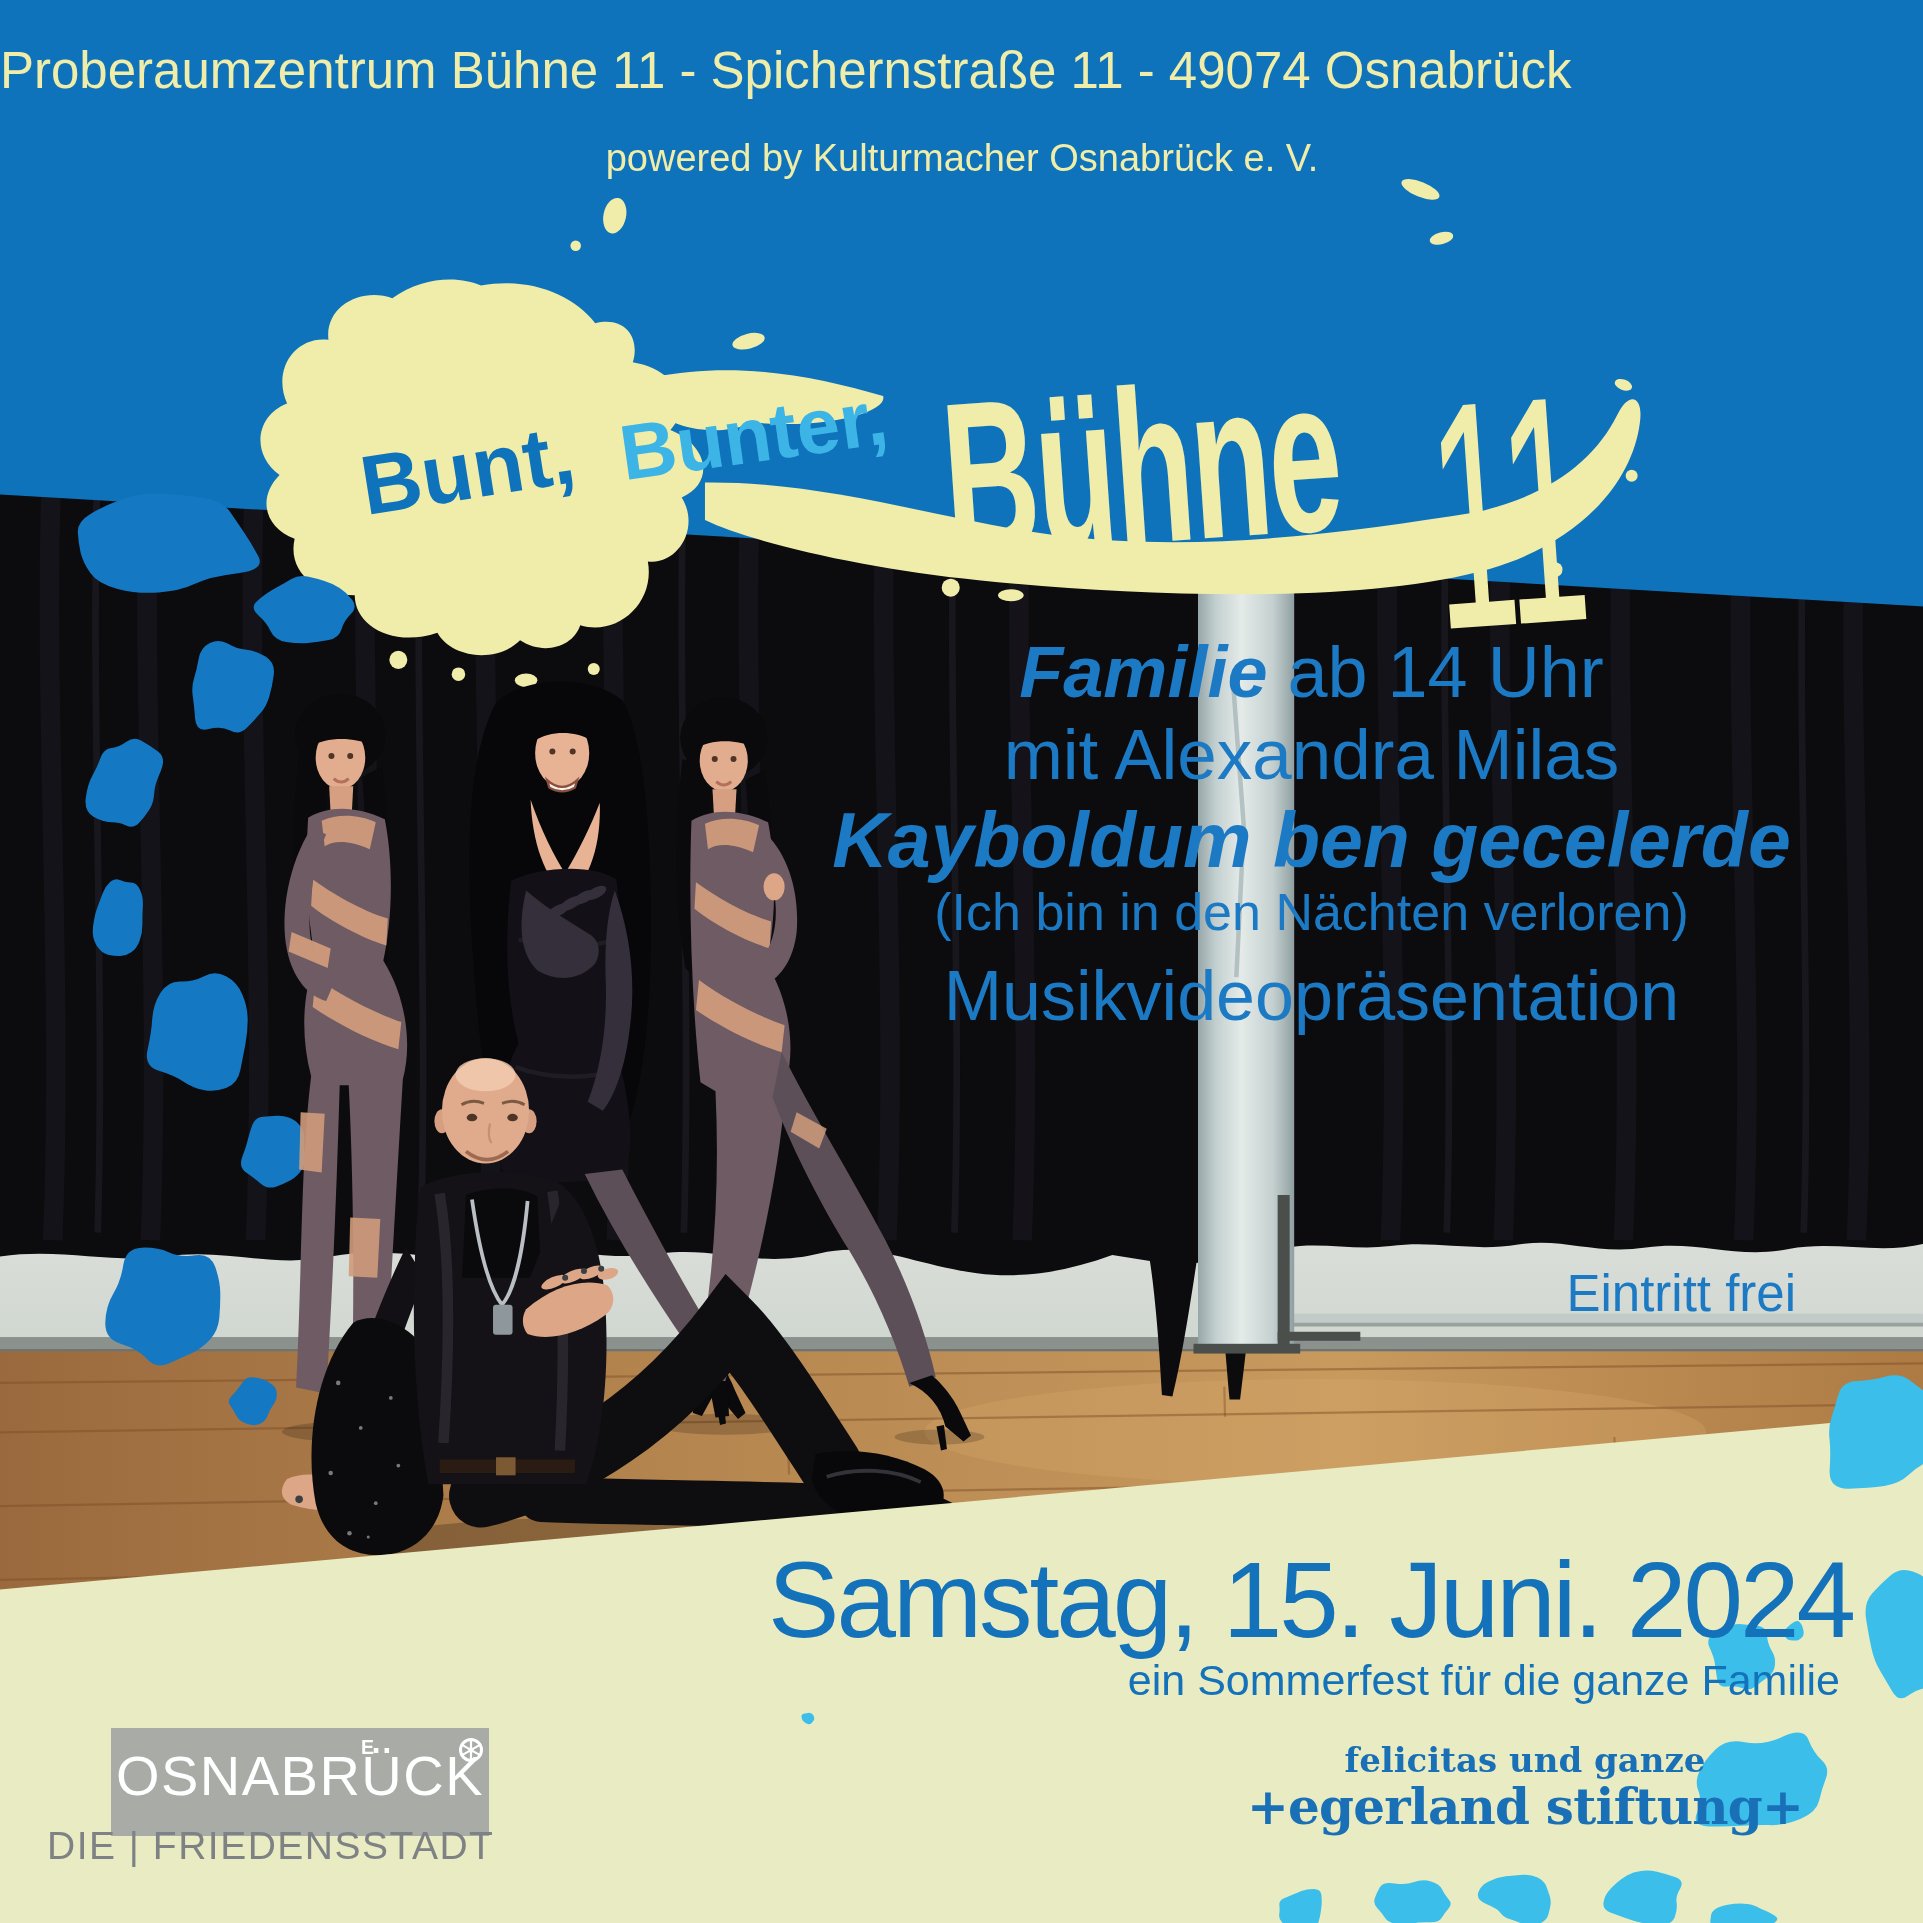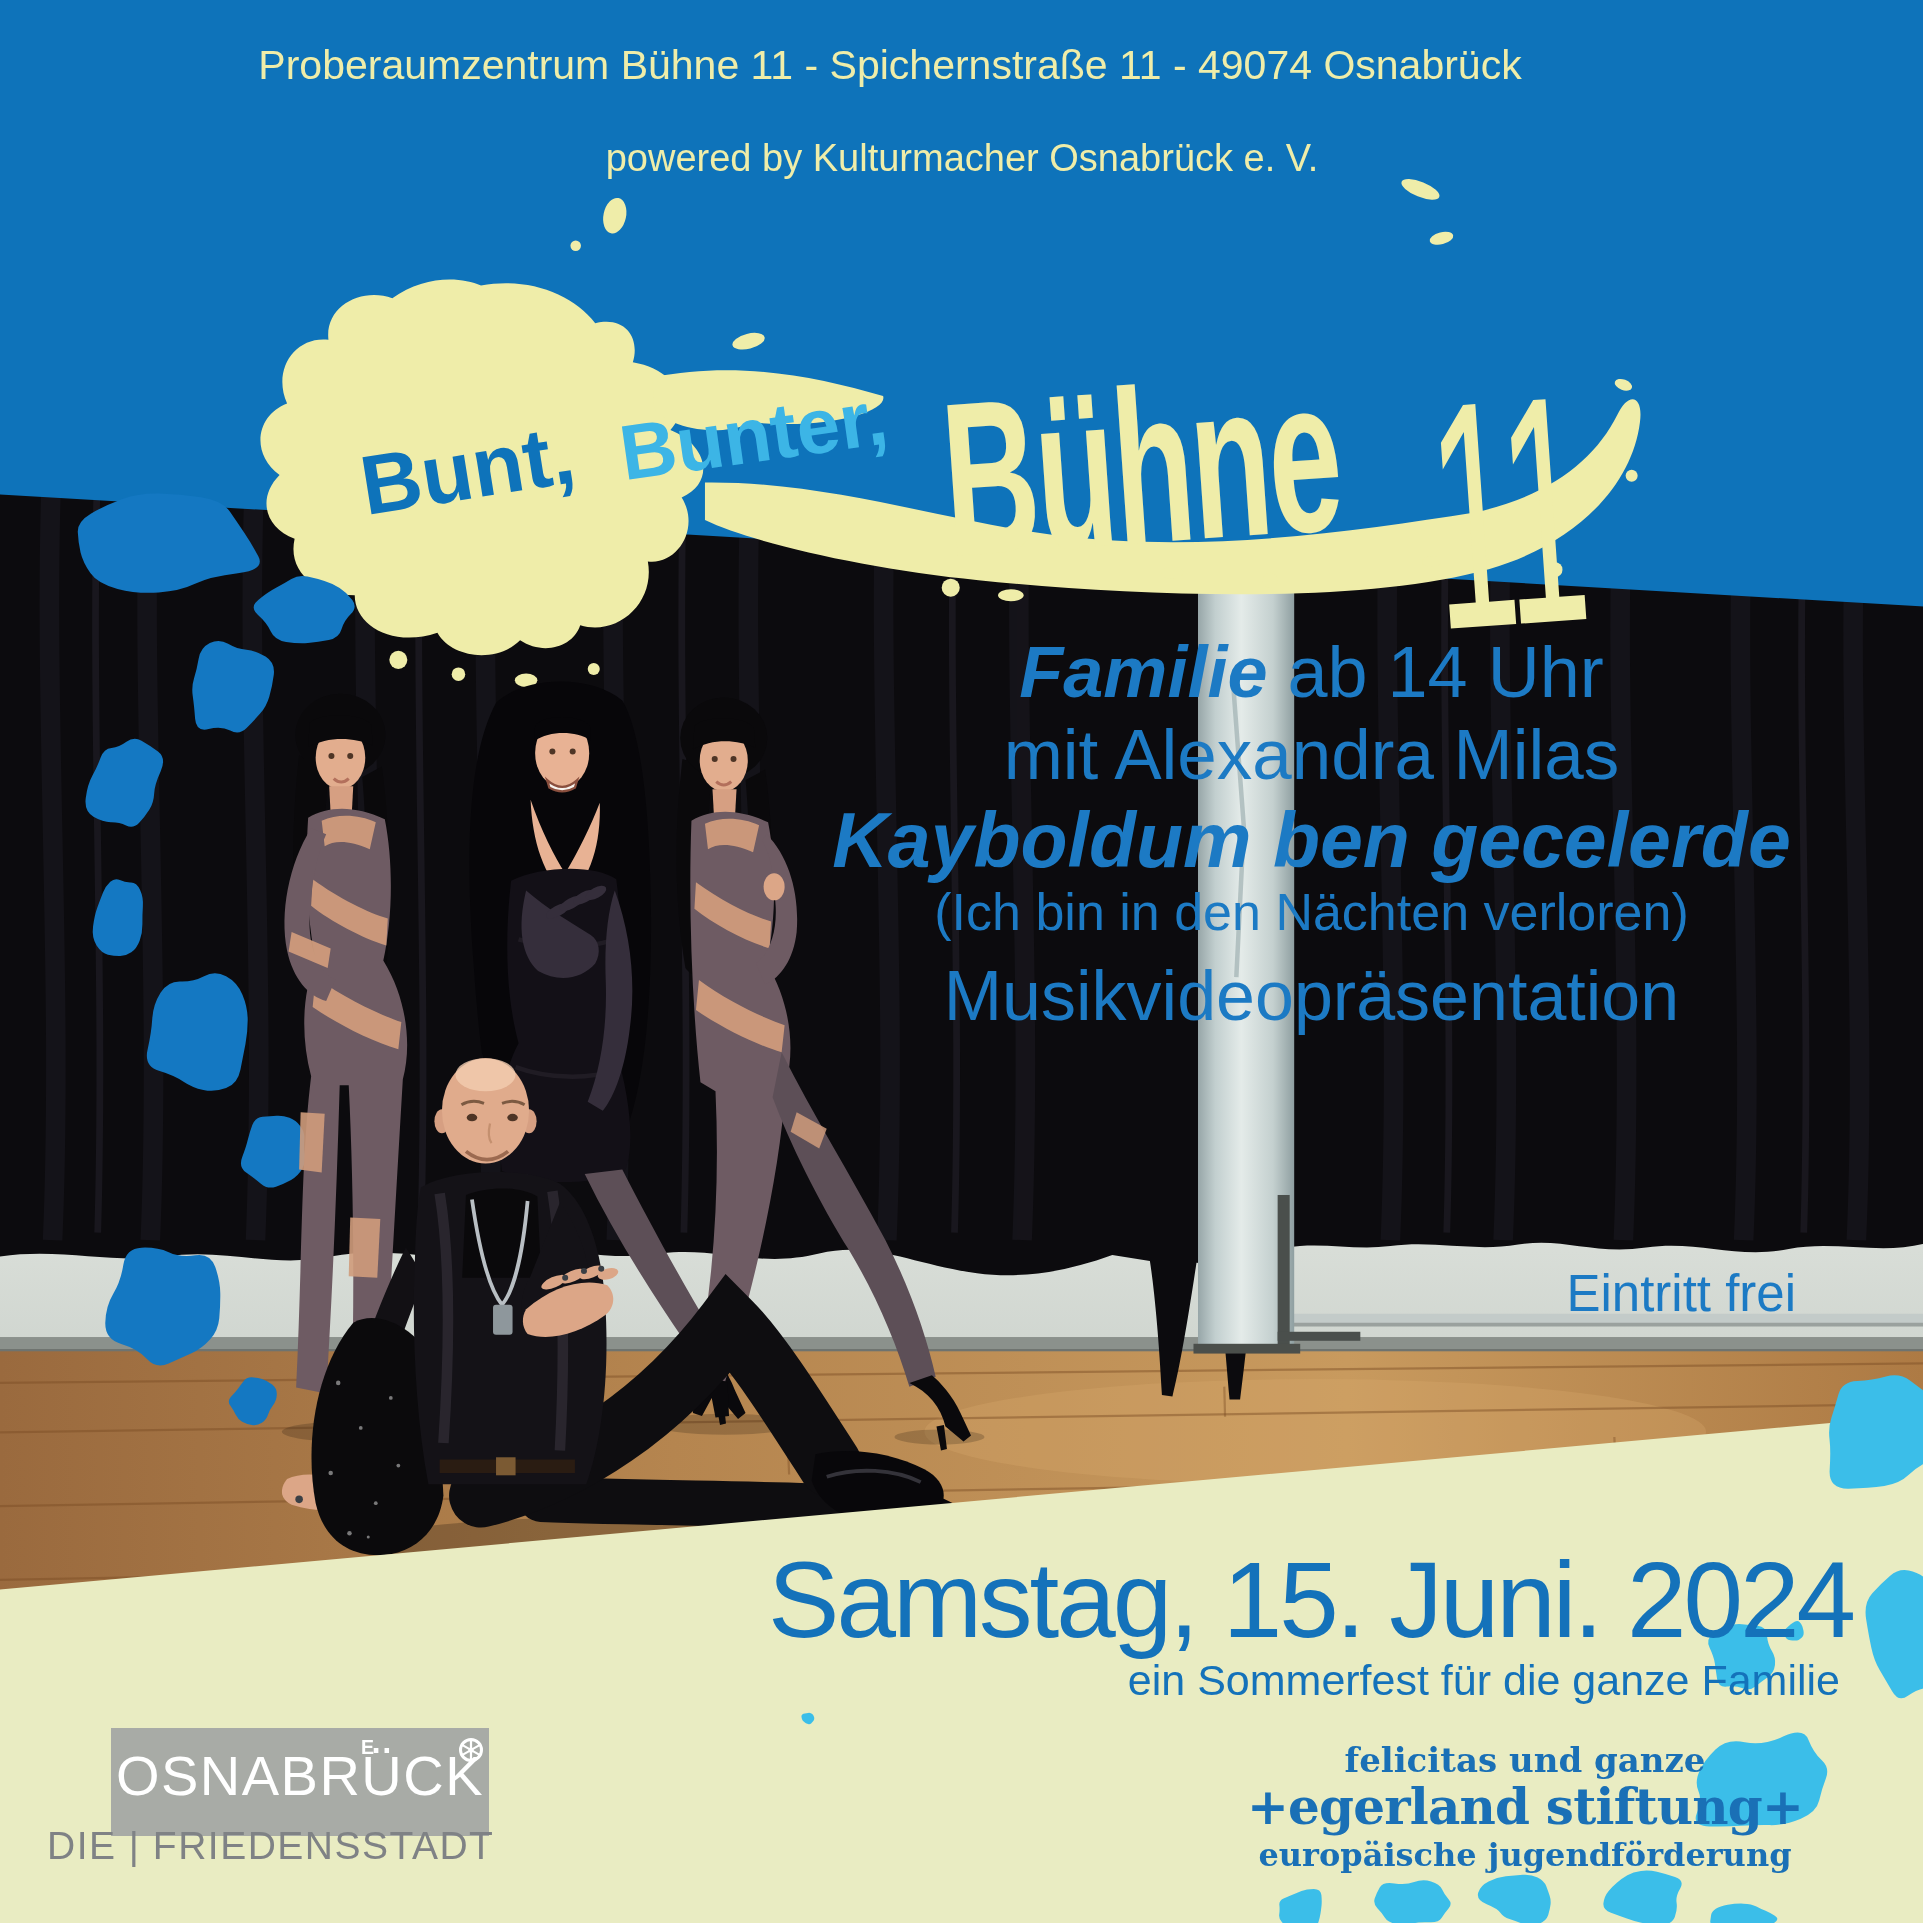--- a/index.html
+++ b/index.html
@@ -1,21 +1,21 @@
 <!DOCTYPE html>
 <html style="--bandBlue: #0E73BA; --paleYellow: #EFEDA9; --cyan: #3CB5E6; --programBlue: #1C7AC4; --dateBlue: #1472BA; --foundationBlue: #1A70B6; --lightSplat: #3BBEE9; --paleBand: #E9ECC2; --splotchBlue: #1478C2; --logoGray: #A8ABA6; --taglineGray: #7F8285;font-size:12px"><head>
 <meta charset="utf-8">
 <style>
   html,body{margin:0;padding:0;}
   body{width:1924px;height:1924px;position:relative;overflow:hidden;background:#0E73BA;
        font-family:"Liberation Sans", sans-serif;}
   #scene{position:absolute;left:0;top:0;width:1924px;height:1924px;}
   .txt{position:absolute;white-space:nowrap;line-height:1;}
   
-  .hdr1{left:0;width:1780px;top:45px;text-align:center;font-size:41px;color:var(--paleYellow);}
+  .hdr1{left:0;width:1780px;top:45px;text-align:left;font-size:51px;color:var(--paleYellow);}
   .hdr2{left:0;width:1924px;top:111px;text-align:center;font-size:38px;color:var(--paleYellow);margin-top:28px;}
   
   .bunt{left:355px;top:445px;font-size:84px;font-weight:bold;color:var(--bandBlue);
         transform:rotate(-9deg);transform-origin:left top;}
   .bunter{left:615px;top:415px;font-size:78px;font-weight:bold;color:var(--cyan);
         transform:rotate(-8deg);transform-origin:left top;}
   .buehne{left:930px;top:284px;transform:rotate(-4deg);transform-origin:left top;color:var(--paleYellow);}
   .buehne .b-main{display:inline-block;font-size:219px;font-weight:bold;letter-spacing:-4.5px;
         transform:scaleX(.6);transform-origin:left bottom;}
   .buehne .b-num{display:inline-block;font-size:323px;font-weight:400;letter-spacing:-6px;
@@ -389,15 +389,14 @@
       <line x1="8.7" y1="26.5" x2="31.3" y2="13.5"></line>
     </g>
     <circle cx="20" cy="20" r="3.5" fill="#ffffff"></circle>
   </svg>
 </div>
 <div class="txt tagline">DIE | FRIEDENSSTADT</div>
 
 <div class="txt foundation">
   <div class="f1">felicitas und ganze</div>
   <div class="f2">+egerland stiftung+</div>
-  <div class="f3">europäische jugendförderung</div>
 </div>
 
 
 </body></html>

